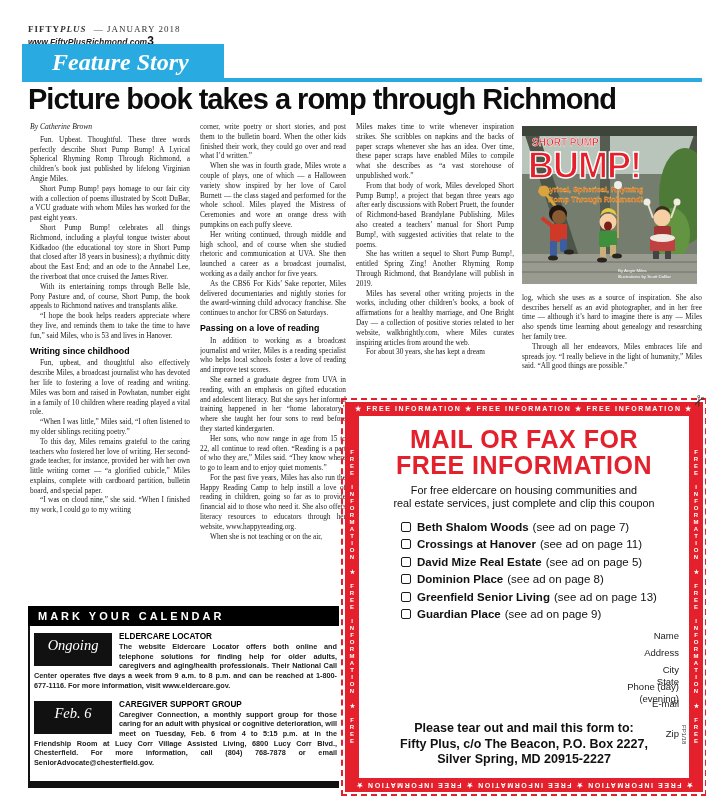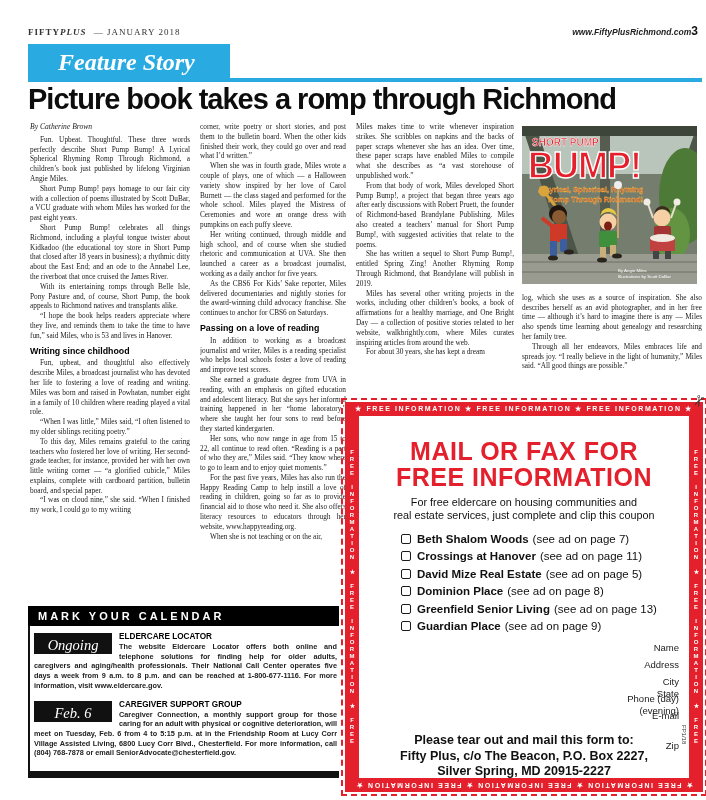--- a/index.html
+++ b/index.html
@@ -4,31 +4,31 @@
 <style>
   :root{
     --accent_blue:#29abe2;
     --accent_red:#e4202c;
     --ink:#1a1a1a;
   }
   html,body{margin:0;padding:0;background:#fff;}
   .page{position:relative;width:706px;height:800px;background:#fff;overflow:hidden;
         font-family:"Liberation Serif",serif;color:var(--ink);}
   
-  .masthead{position:absolute;left:28px;right:8px;top:24px;display:flex;justify-content:space-between;align-items:baseline;}
+  .masthead{position:absolute;left:28px;right:8px;top:24px;display:flex;justify-content:space-between;align-items:baseline;flex-direction:column;}
   .mh-left{font-size:9px;letter-spacing:1px;color:#333;}
   .brand-a{font-weight:bold;}
   .brand-b{font-weight:bold;font-style:italic;}
   .mh-issue{margin-left:4px;}
   .mh-right{display:flex;align-items:baseline;}
   .mh-site{font-family:"Liberation Sans",sans-serif;font-style:italic;font-weight:bold;font-size:8.5px;color:#222;}
   .mh-page{font-family:"Liberation Sans",sans-serif;font-weight:bold;font-size:12px;color:#111;}
   
   .kicker-rule{position:absolute;left:28px;top:78px;width:674px;height:4px;background:var(--accent_blue);}
-  .kicker{position:absolute;left:28px;top:44px;width:202px;height:38px;background:var(--accent_blue);
+  .kicker{position:absolute;left:22px;top:44px;width:202px;height:38px;background:var(--accent_blue);
           color:#fff;font-style:italic;font-weight:bold;font-size:24px;line-height:36px;padding-left:30px;box-sizing:border-box;}
   
   .headline{position:absolute;left:28px;top:83px;width:676px;margin:0;
             font-family:"Liberation Sans",sans-serif;font-weight:bold;font-size:29px;letter-spacing:-1px;color:#0d0d0d;white-space:nowrap;}
   
   .colbox{position:absolute;top:122px;font-size:7.3px;line-height:9.8px;text-align:justify;overflow:hidden;}
   .col1{left:30px;width:160px;height:484px;}
   .col2{left:200px;width:146px;height:484px;}
   .col3{left:356px;width:158px;height:276px;}
   .col4{left:522px;width:180px;height:276px;text-align:justify;}
@@ -41,21 +41,21 @@
   .coupon{position:absolute;left:345px;top:402px;width:358px;height:390px;background:var(--accent_red);
           outline:2px dashed var(--accent_red);outline-offset:2px;font-family:"Liberation Sans",sans-serif;}
   .band{position:absolute;color:#fff;font-weight:bold;overflow:hidden;}
   .band-top{left:0;right:0;top:0;height:14px;font-size:7px;letter-spacing:1.6px;text-align:center;line-height:14px;}
   .band-bottom{left:0;right:0;bottom:0;height:14px;font-size:7px;letter-spacing:1.6px;text-align:center;line-height:14px;transform:rotate(180deg);}
   .band-left,.band-right{top:14px;bottom:14px;width:14px;writing-mode:vertical-rl;text-orientation:upright;
         font-size:6px;letter-spacing:1px;text-align:center;line-height:14px;}
   .band-left{left:0;}
   .band-right{right:0;}
   .coupon-inner{position:absolute;left:14px;right:14px;top:14px;bottom:14px;background:#fff;overflow:hidden;padding:6px 8px;box-sizing:border-box;}
-  .c-title{color:var(--accent_red);font-weight:bold;font-size:25px;line-height:26px;text-align:center;letter-spacing:0.5px;margin-top:16px;}
+  .c-title{color:var(--accent_red);font-weight:bold;font-size:25px;line-height:26px;text-align:center;letter-spacing:0.5px;margin-top:4px;}
   .c-intro{font-size:10.8px;line-height:13px;text-align:center;margin-top:6px;color:#111;}
   .ital{font-style:italic;}
   .opts{margin:8px 0 0 34px;}
   .opt{display:flex;align-items:center;height:17.5px;font-size:11.5px;color:#111;}
   .cb{width:8px;height:8px;border:1.4px solid #1a1a1a;border-radius:2px;margin-right:6px;flex:0 0 auto;}
   .opt-name{font-weight:bold;margin-right:4px;white-space:nowrap;}
   .opt-note{white-space:nowrap;}
   .form{margin-top:7px;font-size:9.5px;color:#222;}
   .frow{display:flex;align-items:flex-end;height:17px;flex-direction:column;}
   .flabel{flex:0 0 auto;padding-right:2px;}
@@ -67,21 +67,21 @@
   .c-footer{margin-top:6px;text-align:center;font-weight:bold;font-size:12.5px;line-height:15.5px;color:#111;}
   .fpcode{position:absolute;right:2px;bottom:34px;writing-mode:vertical-rl;font-size:6px;color:#333;}
   .scissors{position:absolute;right:-2px;top:-10px;font-size:15px;color:#333;transform:rotate(115deg);font-family:"DejaVu Sans",sans-serif;}
   
   .calendar{position:absolute;left:28px;top:606px;width:311px;height:184px;font-family:"Liberation Sans",sans-serif;}
   .cal-bar{background:#000000;color:#fff;height:20px;line-height:20px;font-weight:bold;font-size:11px;letter-spacing:3px;padding-left:10px;}
   .cal-body{border-left:2px solid #111;padding:6px 2px 4px 4px;min-height:144px;box-sizing:border-box;}
   .event{margin-bottom:9px;overflow:visible;}
   .event::after{content:"";display:block;clear:both;}
   .datebox{float:left;background:#111;color:#fff;font-family:"Liberation Serif",serif;font-style:italic;
-           font-size:14.5px;width:78px;height:21px;line-height:25px;text-align:center;margin:1px 7px 2px 0;}
+           font-size:14.5px;width:78px;height:33px;line-height:25px;text-align:center;margin:1px 7px 2px 0;}
   .ev-head{font-weight:bold;font-size:8.2px;color:#000;margin-bottom:1px;}
   .ev-body{font-weight:bold;font-size:7.3px;line-height:9.7px;color:#222;text-align:justify;}
   .cal-bottom{height:7px;background:#111;}
 </style>
 </head>
 <body>
 
 <div class="page">
 
   <header class="masthead">

